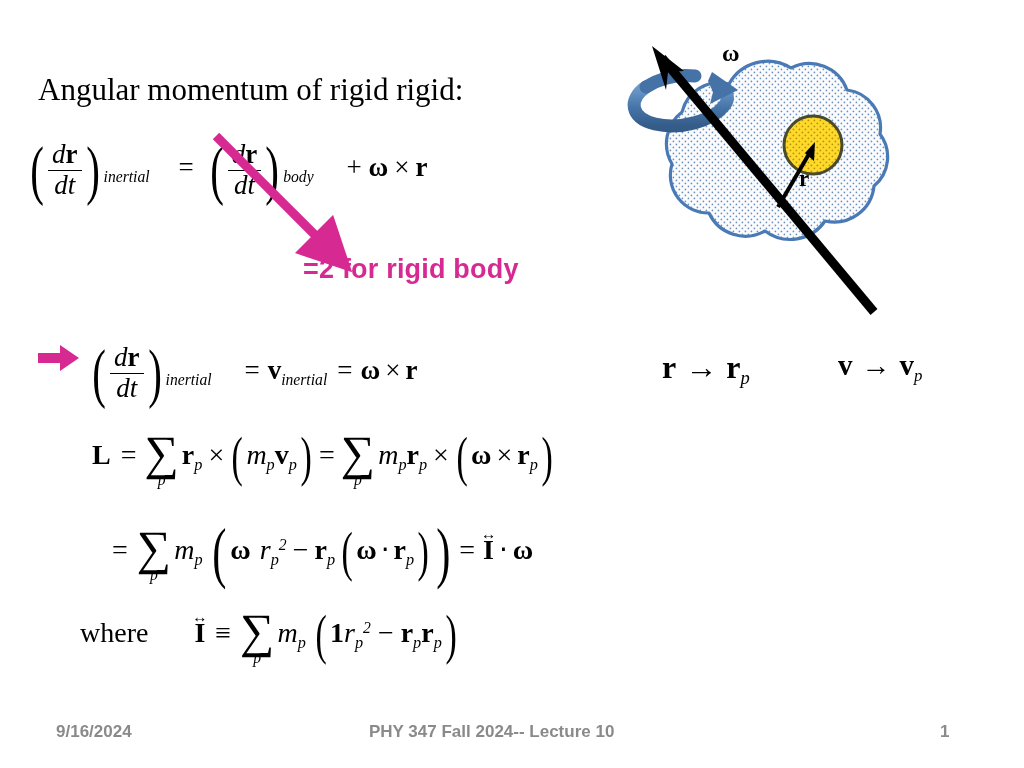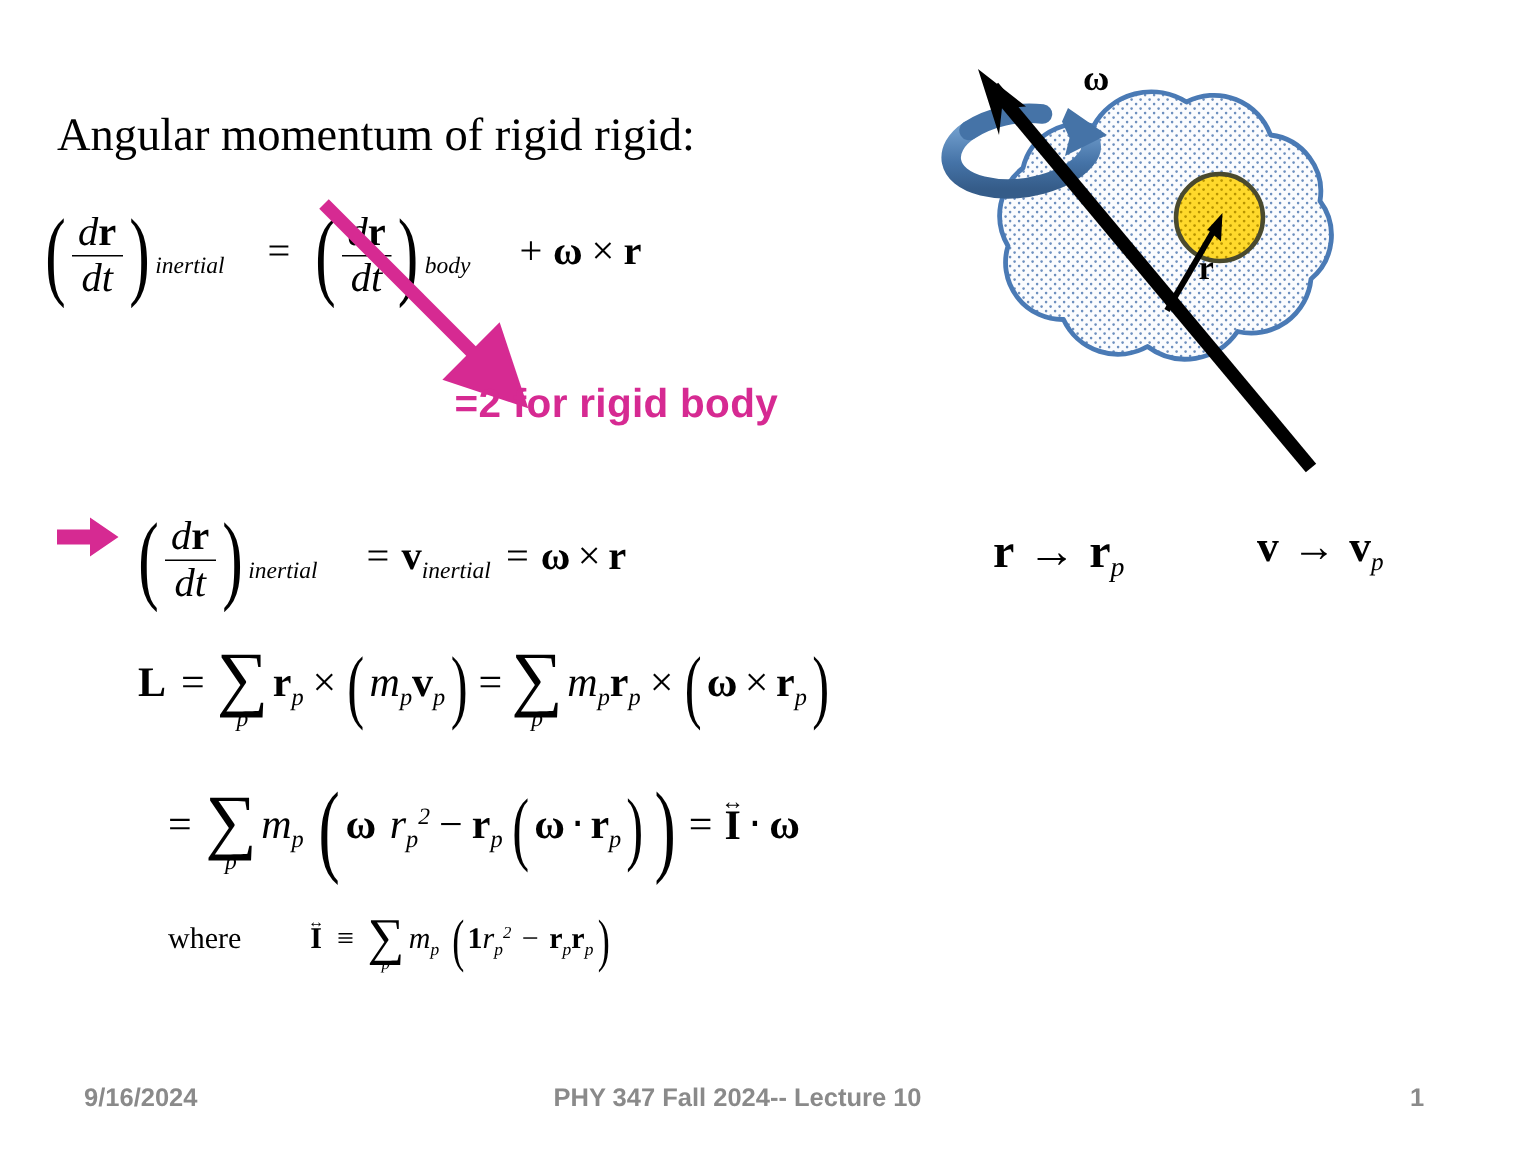--- a/index.html
+++ b/index.html
@@ -97,21 +97,21 @@
     font-size: 31px;
     font-family: "Liberation Serif", serif;
     color: #000;
     white-space: nowrap;
   }
 
   #eq1      { left: 26px;  top: 137px; font-size: 27px; }
   #eq3      { left: 88px;  top: 340px; font-size: 27px; }
   #eqL      { left: 92px;  top: 430px; font-size: 28px; }
   #eqI      { left: 112px; top: 518px; font-size: 28px; }
-  #whereRow { left: 112px;  top: 608px; font-size: 20px; }
+  #whereRow { left: 80px;  top: 608px; font-size: 28px; }
   #subsR    { left: 630px; top: 351px; font-size: 32px; margin-left: 32px; }
   #subsV    { left: 838px; top: 351px; font-size: 29px; }
 
   .whereword {
     font-family: "Liberation Serif", serif;
     font-style: normal;
     margin-right: 46px;
   }
 
   

